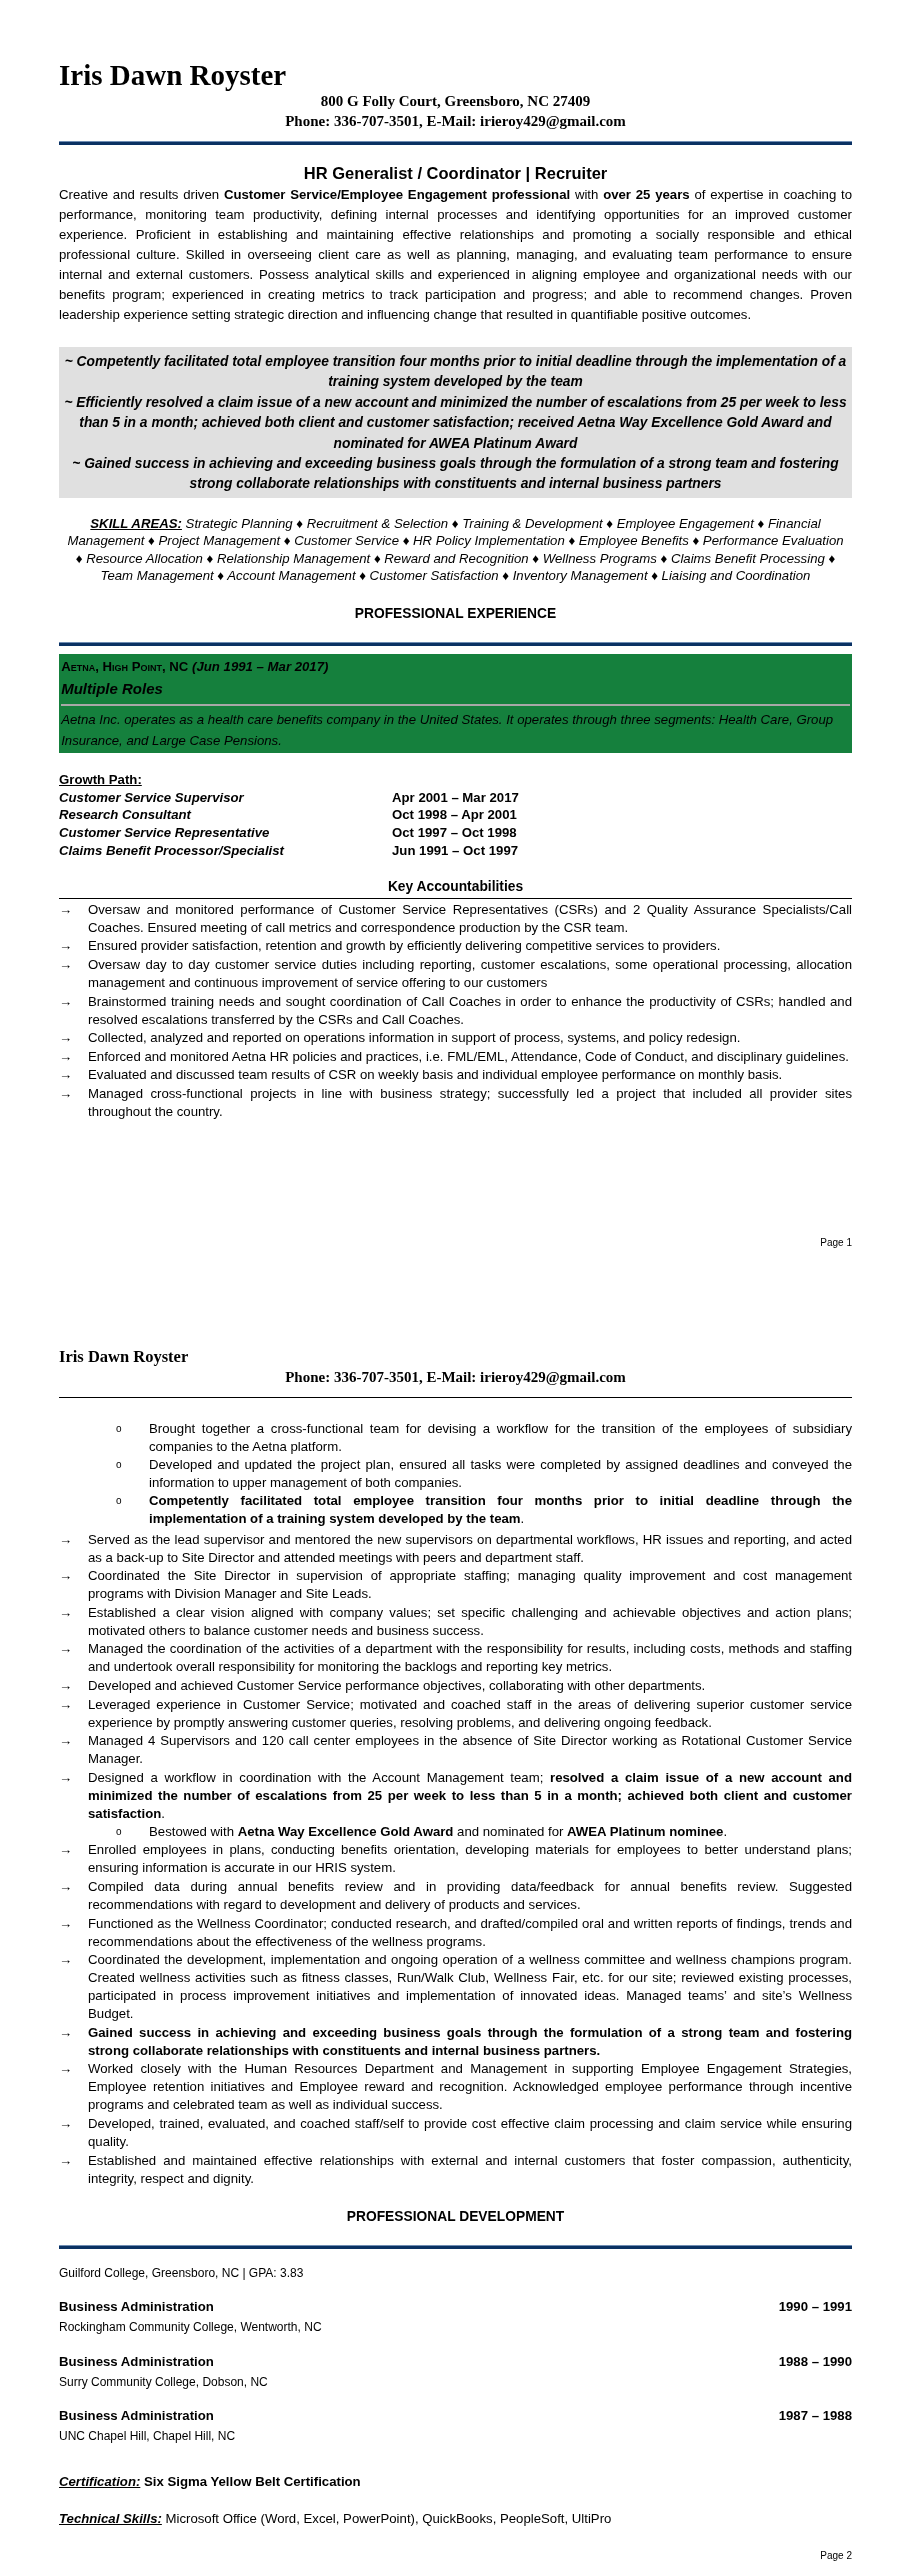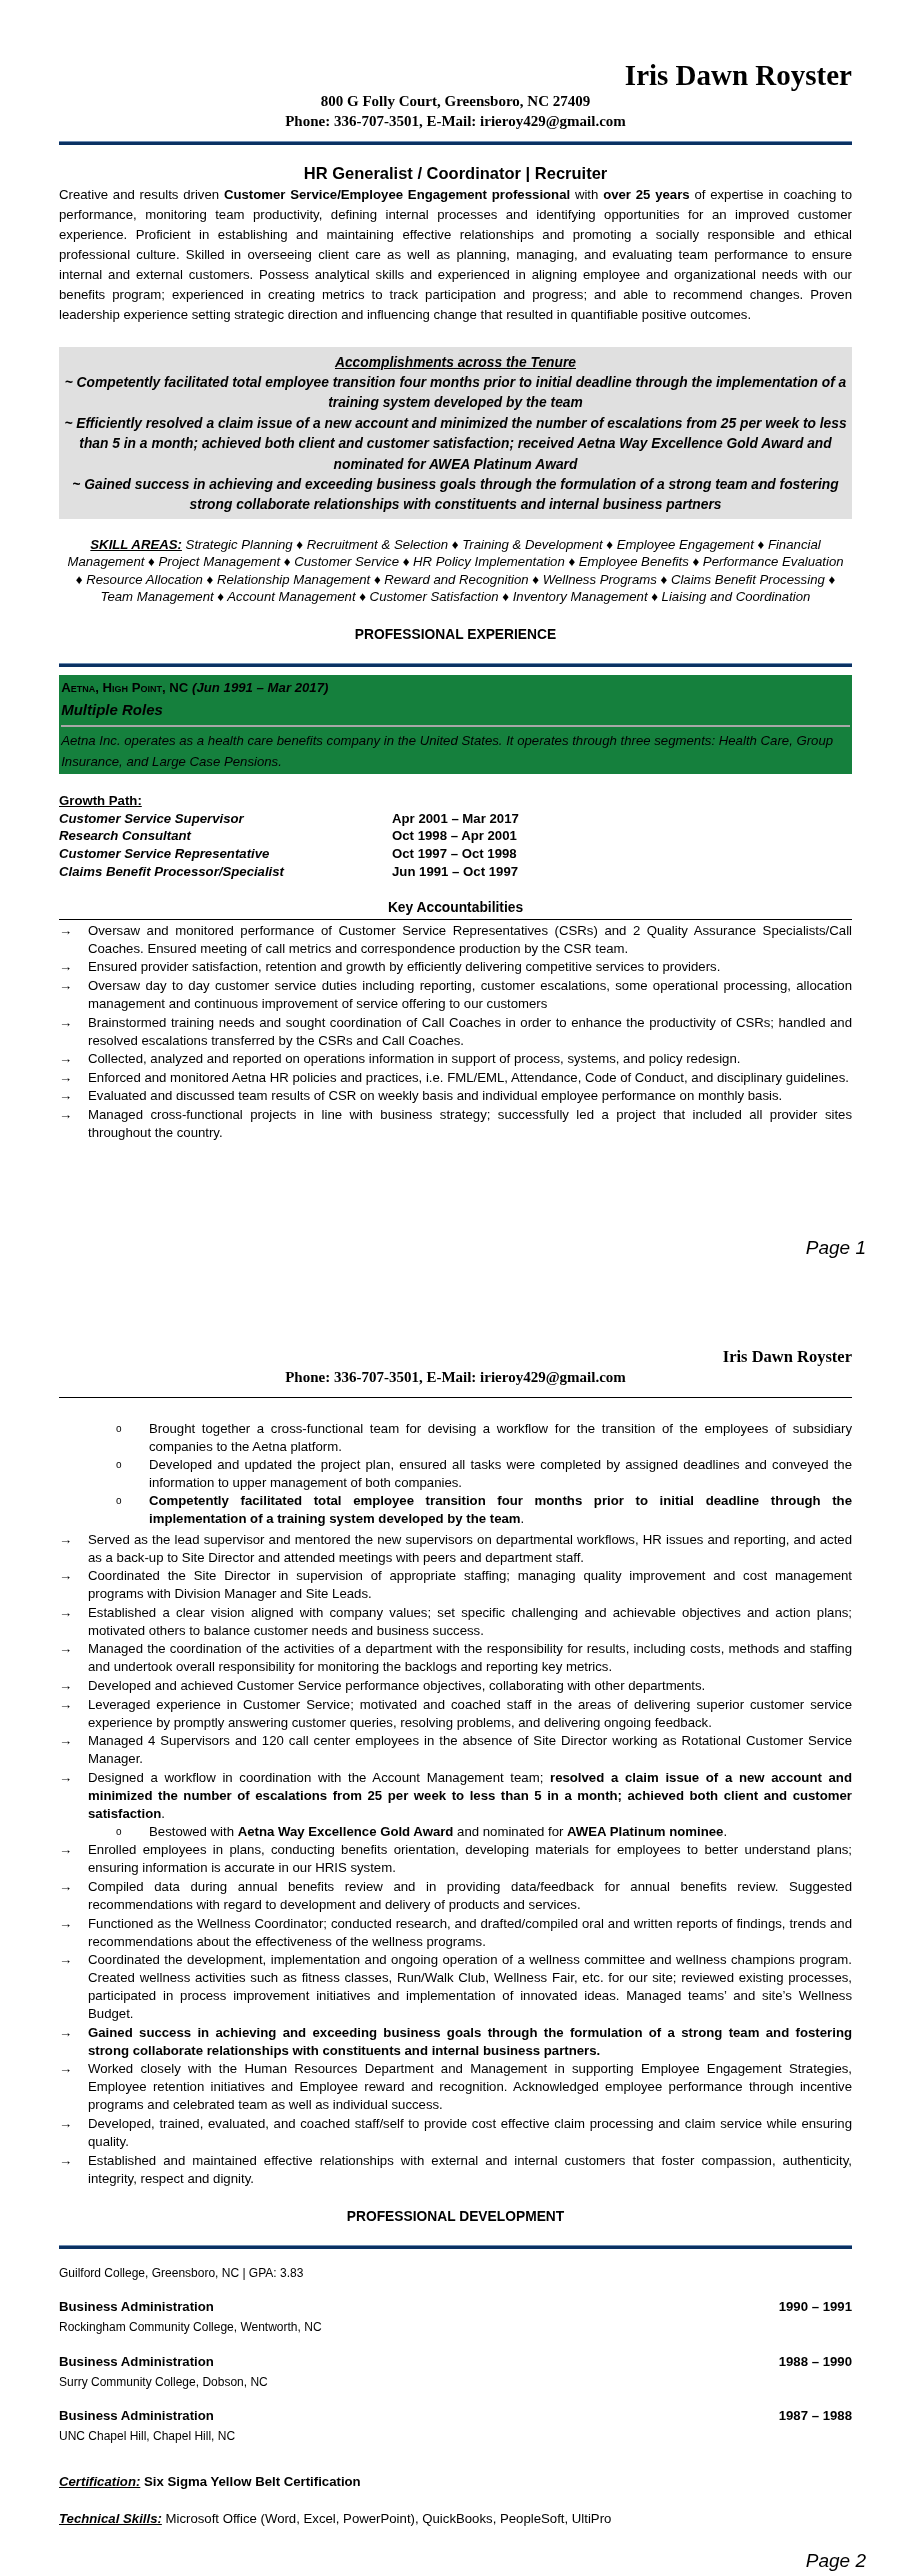--- a/index.html
+++ b/index.html
@@ -1,21 +1,21 @@
 <!DOCTYPE html>
 <html style="font-size:8.8px"><head>
 <meta charset="utf-8">
 <style>
   html, body { margin: 0; padding: 0; background: #ffffff; }
   body { width: 911px; color: #000; font-family: "Liberation Sans", sans-serif; }
   .page { width: 911px; position: relative; box-sizing: border-box; padding: 0 59px; }
   .page1 { height: 1288px; padding-top: 59px; }
   .page2 { height: 1288px; padding-top: 26.4px; }
 
-  .name { font-family: "Liberation Serif", serif; font-weight: bold; text-align: right; }
+  .name { font-family: "Liberation Serif", serif; font-weight: bold; text-align: left; }
   .page1 .name { font-size: 29px; line-height: 32px; margin: 0; }
   .contact { font-family: "Liberation Serif", serif; font-weight: bold; text-align: center; font-size: 15px; line-height: 20px; }
   .page2 .name { font-size: 16.5px; line-height: 20px; margin-top: 33px; }
   .rule-blue { height: 3.3px; background: #0a3163; border-top: 0.6px solid #6f8db3; margin: 10px 0 0 0; }
   .rule-black { height: 1.1px; background: #000; margin: 10px 0 0 0; }
 
   .headline { text-align: center; font-weight: bold; font-size: 16.5px; margin: 19px 0 2.2px 0; }
   .summary { font-size: 13.2px; line-height: 20px; text-align: justify; margin: 0; }
   .summary b { font-weight: bold; }
 
@@ -46,21 +46,21 @@
   .key-title { text-align: center; font-size: 13.8px; font-weight: bold; margin-top: 20px; }
   .key-rule { height: 1.1px; background: #000; margin-top: 3.3px; }
 
   ul.arrows { list-style: none; padding: 0; margin: 2.2px 0 0 0; }
   ul.arrows li { position: relative; padding-left: 29px; font-size: 13.2px; line-height: 18px; text-align: justify; margin-bottom: 0.6px; }
   ul.arrows li .arrow { position: absolute; left: 0; top: 0; width: 22px; }
   ul.subs { list-style: none; padding: 0; margin: 0; }
   ul.subs li { position: relative; padding-left: 90px; font-size: 13.2px; line-height: 18px; text-align: justify; }
   ul.subs li .circle { position: absolute; left: 57px; top: 0; font-size: 10px; }
 
-  .page-num { position: absolute; right: 45px; font-style: italic; font-size: 19px; }
+  .page-num { position: absolute; right: 59px; font-size: 10px; }
   .page1 .page-num { top: 1237px; }
   .page2 .page-num { top: 1262px; }
 
   .edu-row { display: flex; justify-content: space-between; font-size: 13.2px; margin-top: 15.4px; }
   .edu-row:first-of-type { margin-top: 0; }
   .edu-degree { font-weight: bold; line-height: 20px; }
   .edu-years { font-weight: bold; line-height: 20px; }
   .edu-school { font-size: 12px; line-height: 20px; }
   .edu-block { margin-top: 14.3px; }
 
@@ -74,21 +74,20 @@
 <div class="page page1">
   <div class="name">Iris Dawn Royster</div>
   <div class="contact">800 G Folly Court, Greensboro, NC 27409</div>
   <div class="contact">Phone: 336-707-3501, E-Mail: irieroy429@gmail.com</div>
   <div class="rule-blue"></div>
 
   <div class="headline">HR Generalist / Coordinator | Recruiter</div>
   <p class="summary"><span>Creative and results driven </span><b>Customer Service/Employee Engagement professional</b><span> with </span><b>over 25 years</b><span> of expertise in coaching to performance, monitoring team productivity, defining internal processes and identifying opportunities for an improved customer experience. Proficient in establishing and maintaining effective relationships and promoting a socially responsible and ethical professional culture. Skilled in overseeing client care as well as planning, managing, and evaluating team performance to ensure internal and external customers. Possess analytical skills and experienced in aligning employee and organizational needs with our benefits program; experienced in creating metrics to track participation and progress; and able to recommend changes. Proven leadership experience setting strategic direction and influencing change that resulted in quantifiable positive outcomes.</span></p>
 
   <div class="acc-box">
-    <div class="acc-title">Accomplishments across the Tenure</div>
     <div class="acc-item">~ Competently facilitated total employee transition four months prior to initial deadline through the implementation of a training system developed by the team</div>
     <div class="acc-item">~ Efficiently resolved a claim issue of a new account and minimized the number of escalations from 25 per week to less than 5 in a month; achieved both client and customer satisfaction; received Aetna Way Excellence Gold Award and nominated for AWEA Platinum Award</div>
     <div class="acc-item">~ Gained success in achieving and exceeding business goals through the formulation of a strong team and fostering strong collaborate relationships with constituents and internal business partners</div>
   </div>
 
   <div class="skills"><span class="label">SKILL AREAS:</span><span> Strategic Planning ♦ Recruitment &amp; Selection ♦ Training &amp; Development ♦ Employee Engagement ♦ Financial Management ♦ Project Management ♦ Customer Service ♦ HR Policy Implementation ♦ Employee Benefits ♦ Performance Evaluation ♦ Resource Allocation ♦  Relationship Management ♦  Reward and Recognition ♦ Wellness Programs ♦ Claims Benefit Processing ♦ Team Management ♦ Account Management ♦ Customer Satisfaction ♦ Inventory Management ♦ Liaising and Coordination</span></div>
 
   <div class="section-title">PROFESSIONAL EXPERIENCE</div>
   <div class="rule-blue"></div>
 

